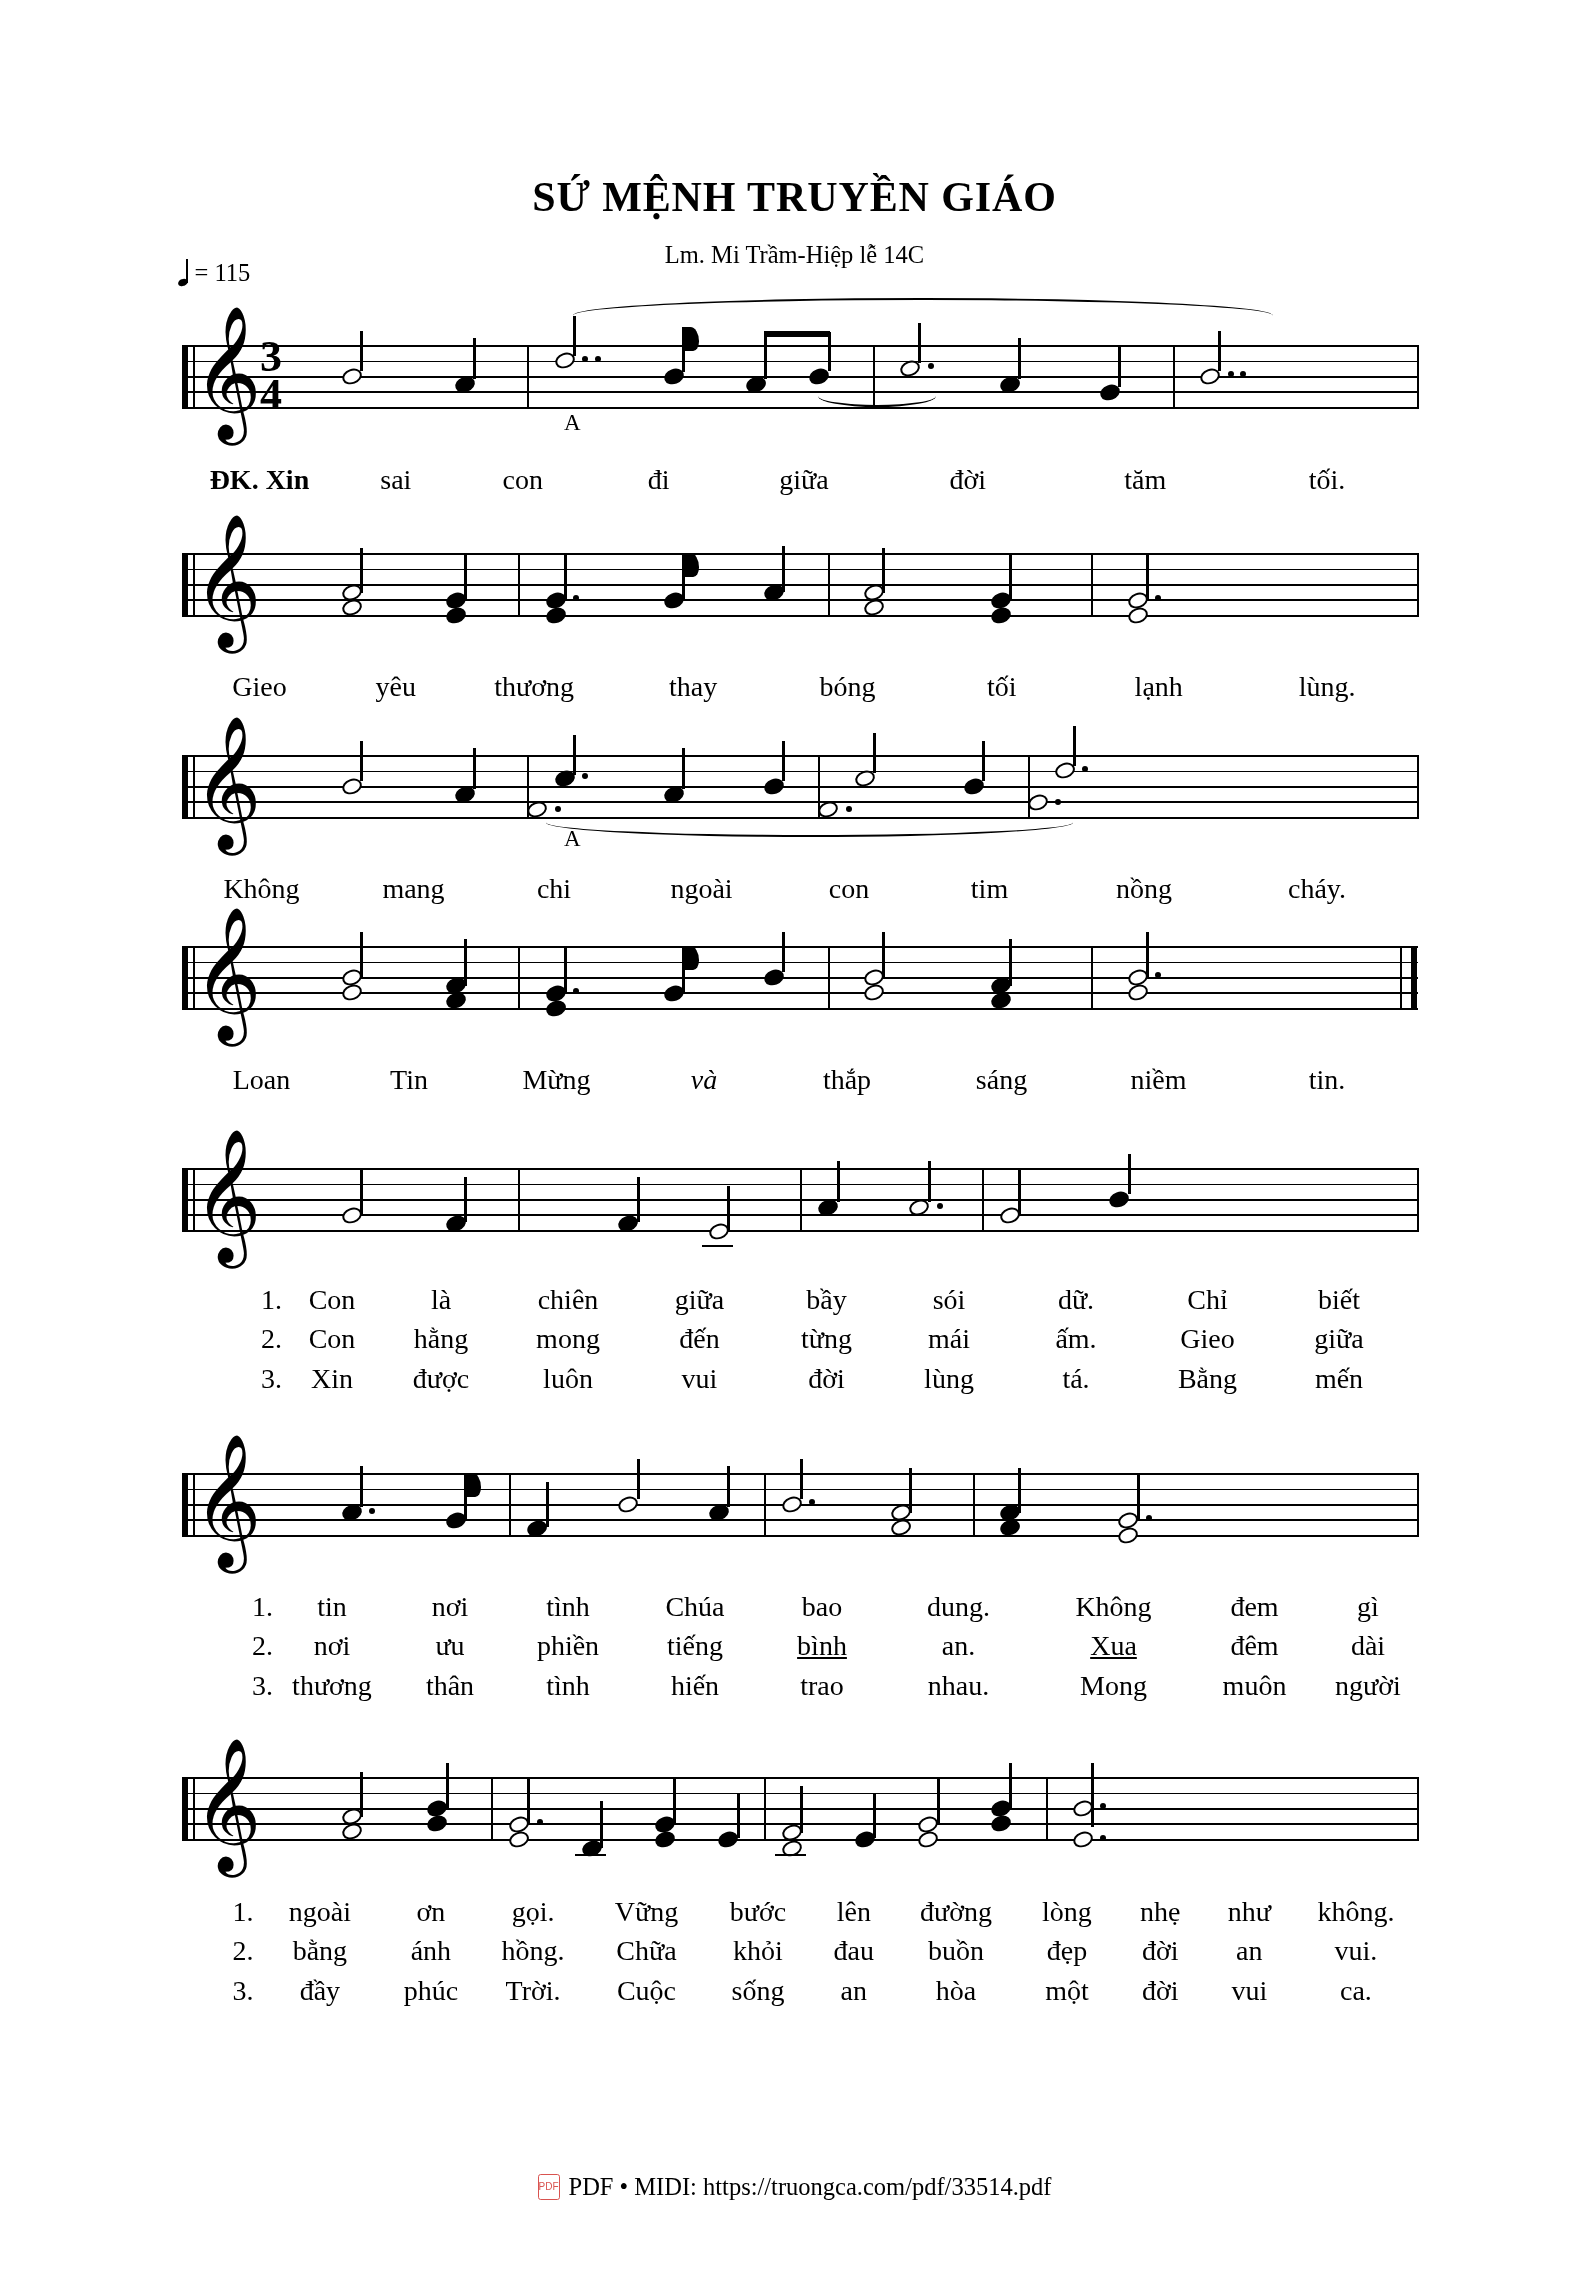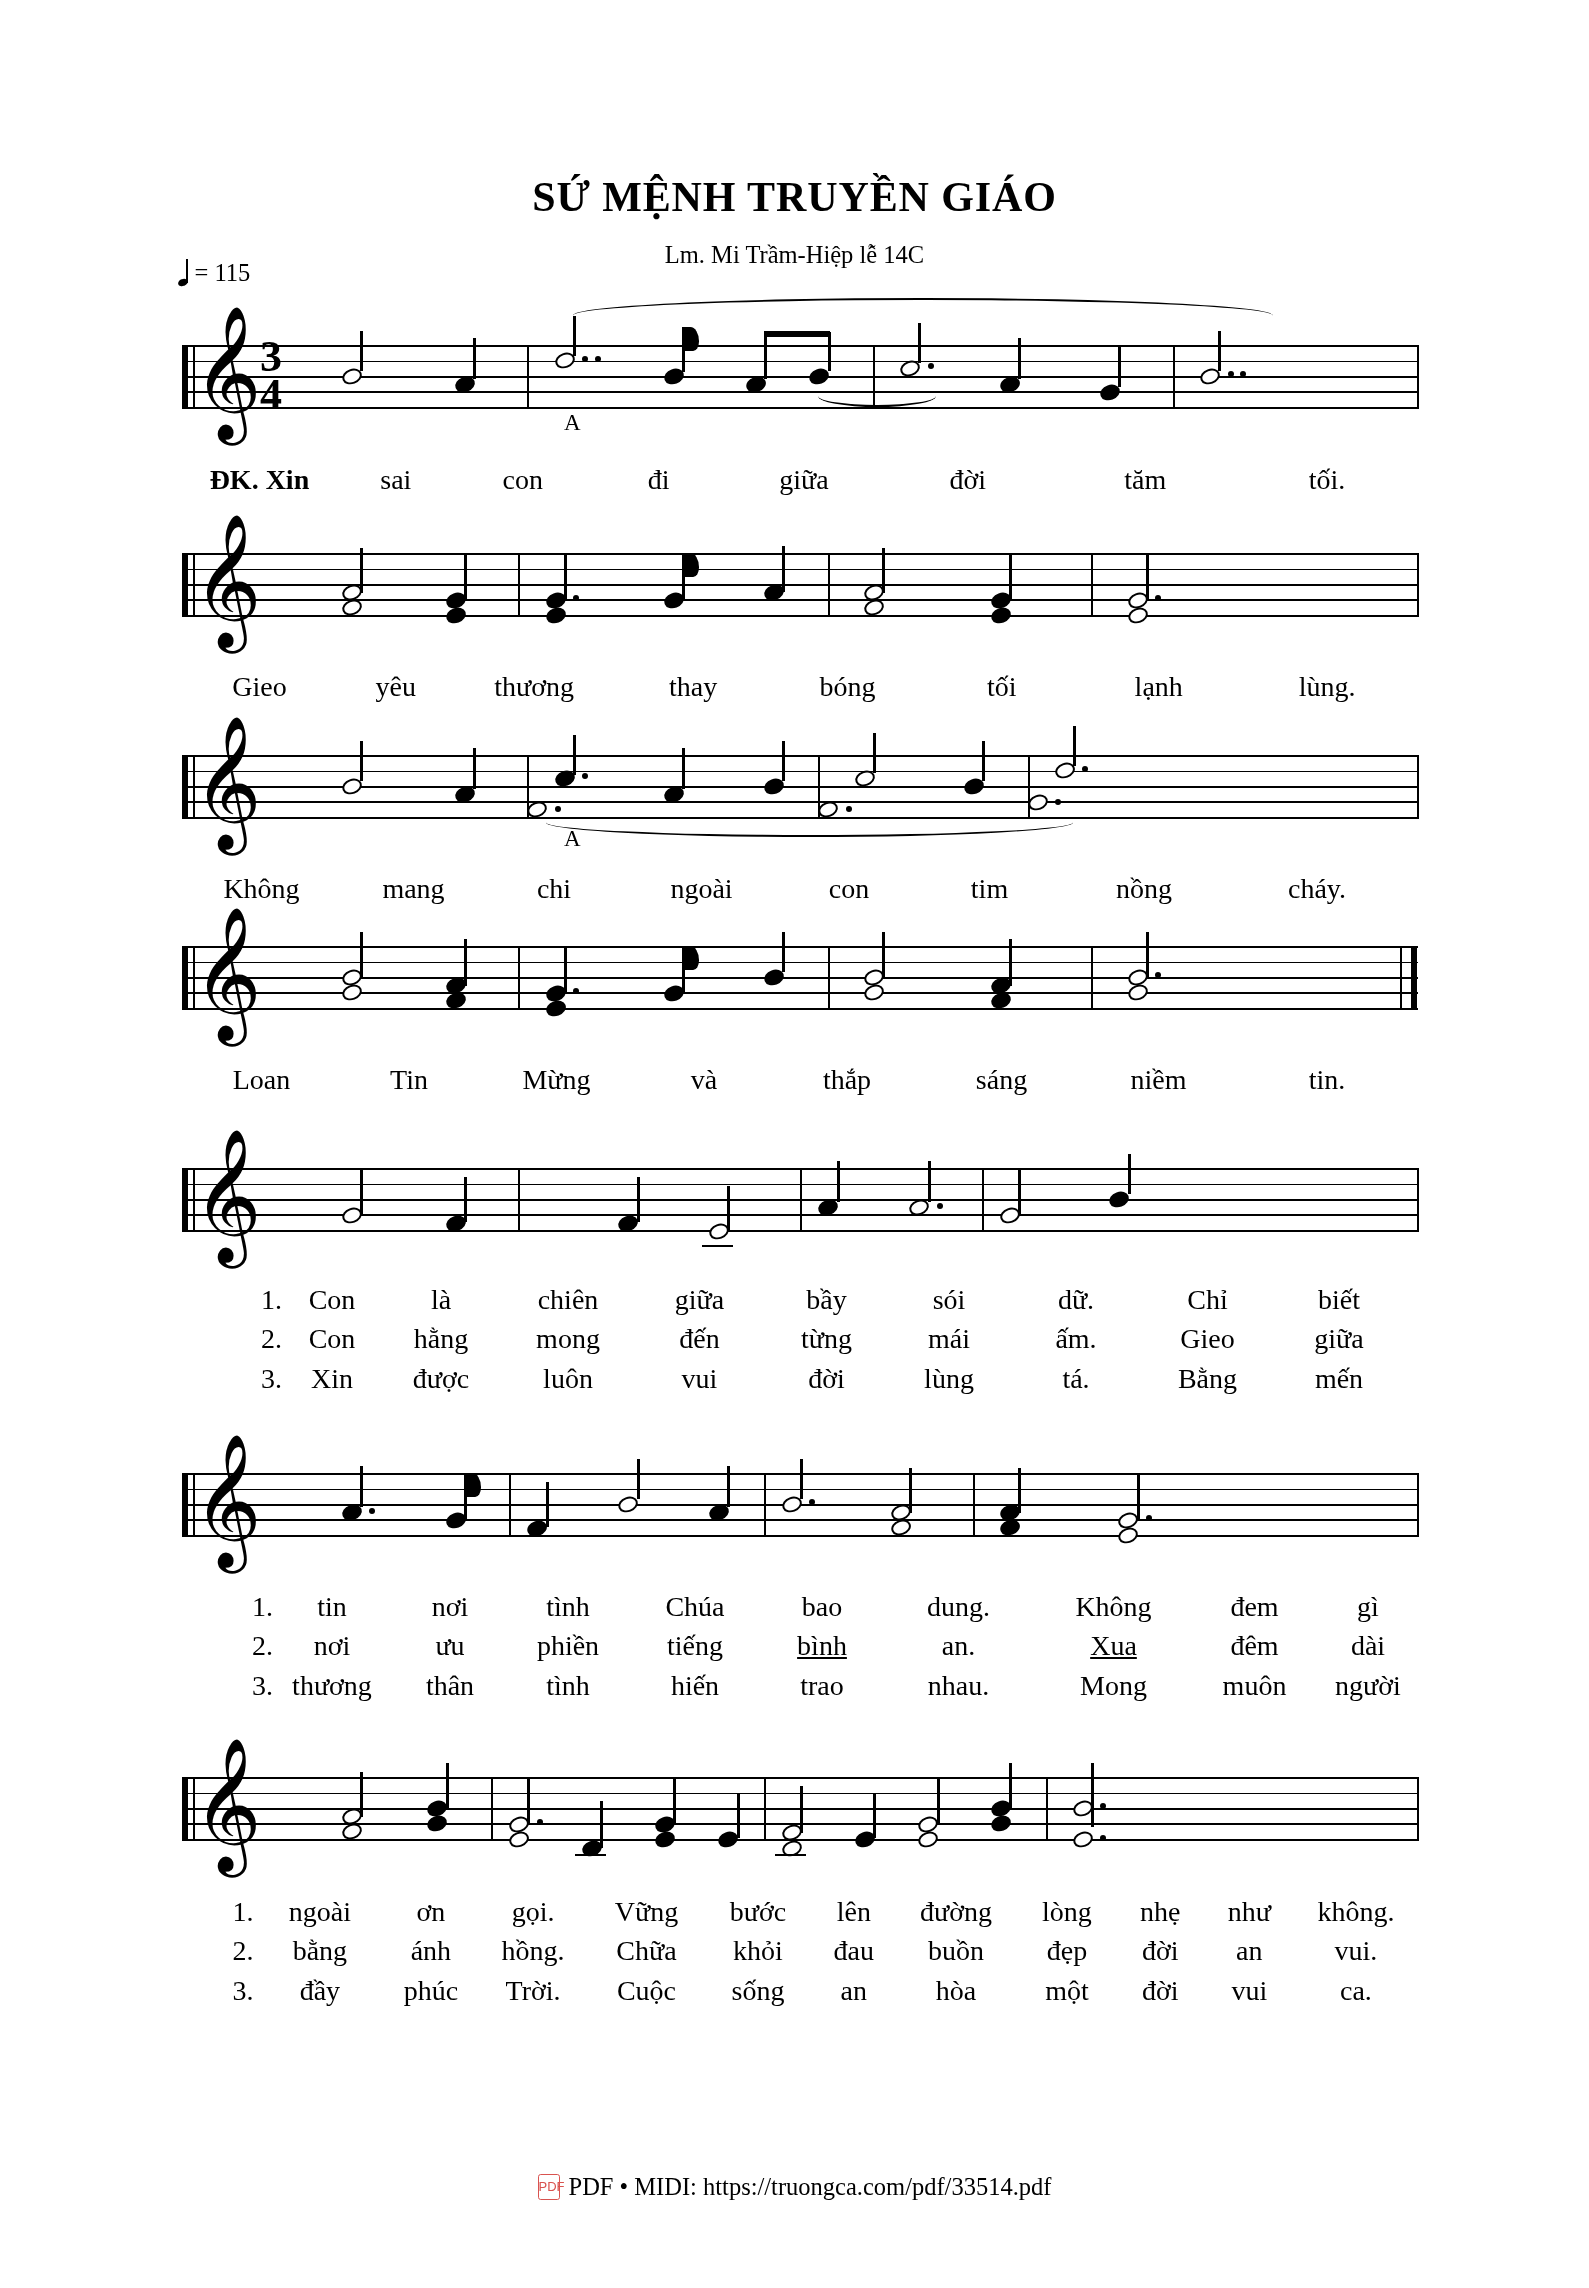--- a/index.html
+++ b/index.html
@@ -263,21 +263,21 @@
     gap: 9px;
   }
   .pdf-icon {
     display: inline-block;
     width: 20px;
     height: 23.6px;
     border: 1.4px solid #d9534f;
     border-radius: 2.7px;
     position: relative;
     color: #d9534f;
-    font-size: 13px;
+    font-size: 10px;
     line-height: 23.6px;
     text-align: left;
     font-family: "Liberation Sans", sans-serif;
   }
 </style>
 </head>
 <body>
 
 <div class="page">
 
@@ -581,21 +581,21 @@
       </div>
       <div class="endbar-thin" style="left:1218px;"></div>
       <div class="endbar-thick" style="left:1229px;"></div>
     </div>
   </div>
 
   <div class="lyrics" style="top:1064px;">
     <div class="syl" style="width:159px;">Loan</div>
     <div class="syl" style="width:136px;">Tin</div>
     <div class="syl" style="width:159px;">Mừng</div>
-    <div class="syl" style="width:136px;">và</div>
+    <div class="syl" style="width:136px;font-style:italic;">và</div>
     <div class="syl" style="width:150px;">thắp</div>
     <div class="syl" style="width:159px;">sáng</div>
     <div class="syl" style="width:155px;">niềm</div>
     <div class="syl" style="width:182px;">tin.</div>
   </div>
 
   <div class="system" style="top:1168px;">
     <div class="staff">
       <div class="line l0"></div>
         <div class="line l1"></div>

